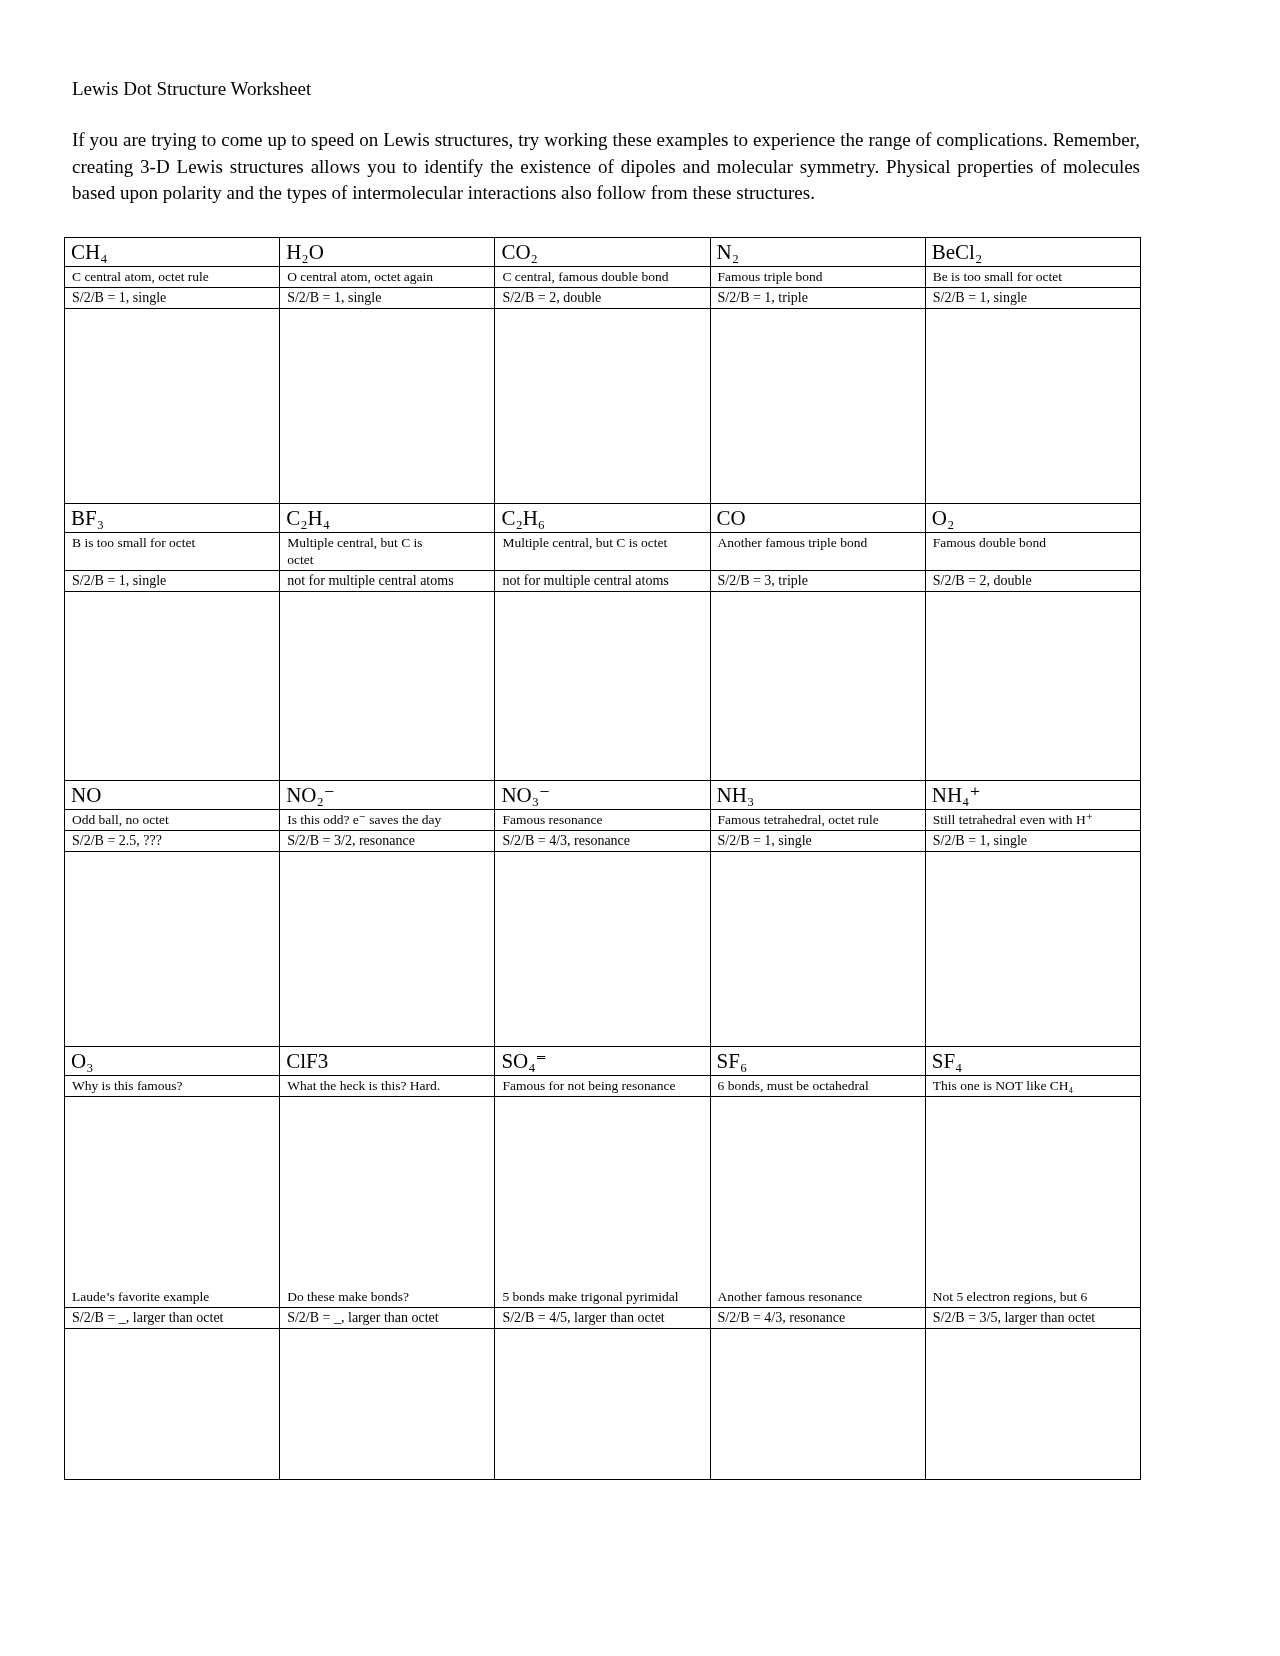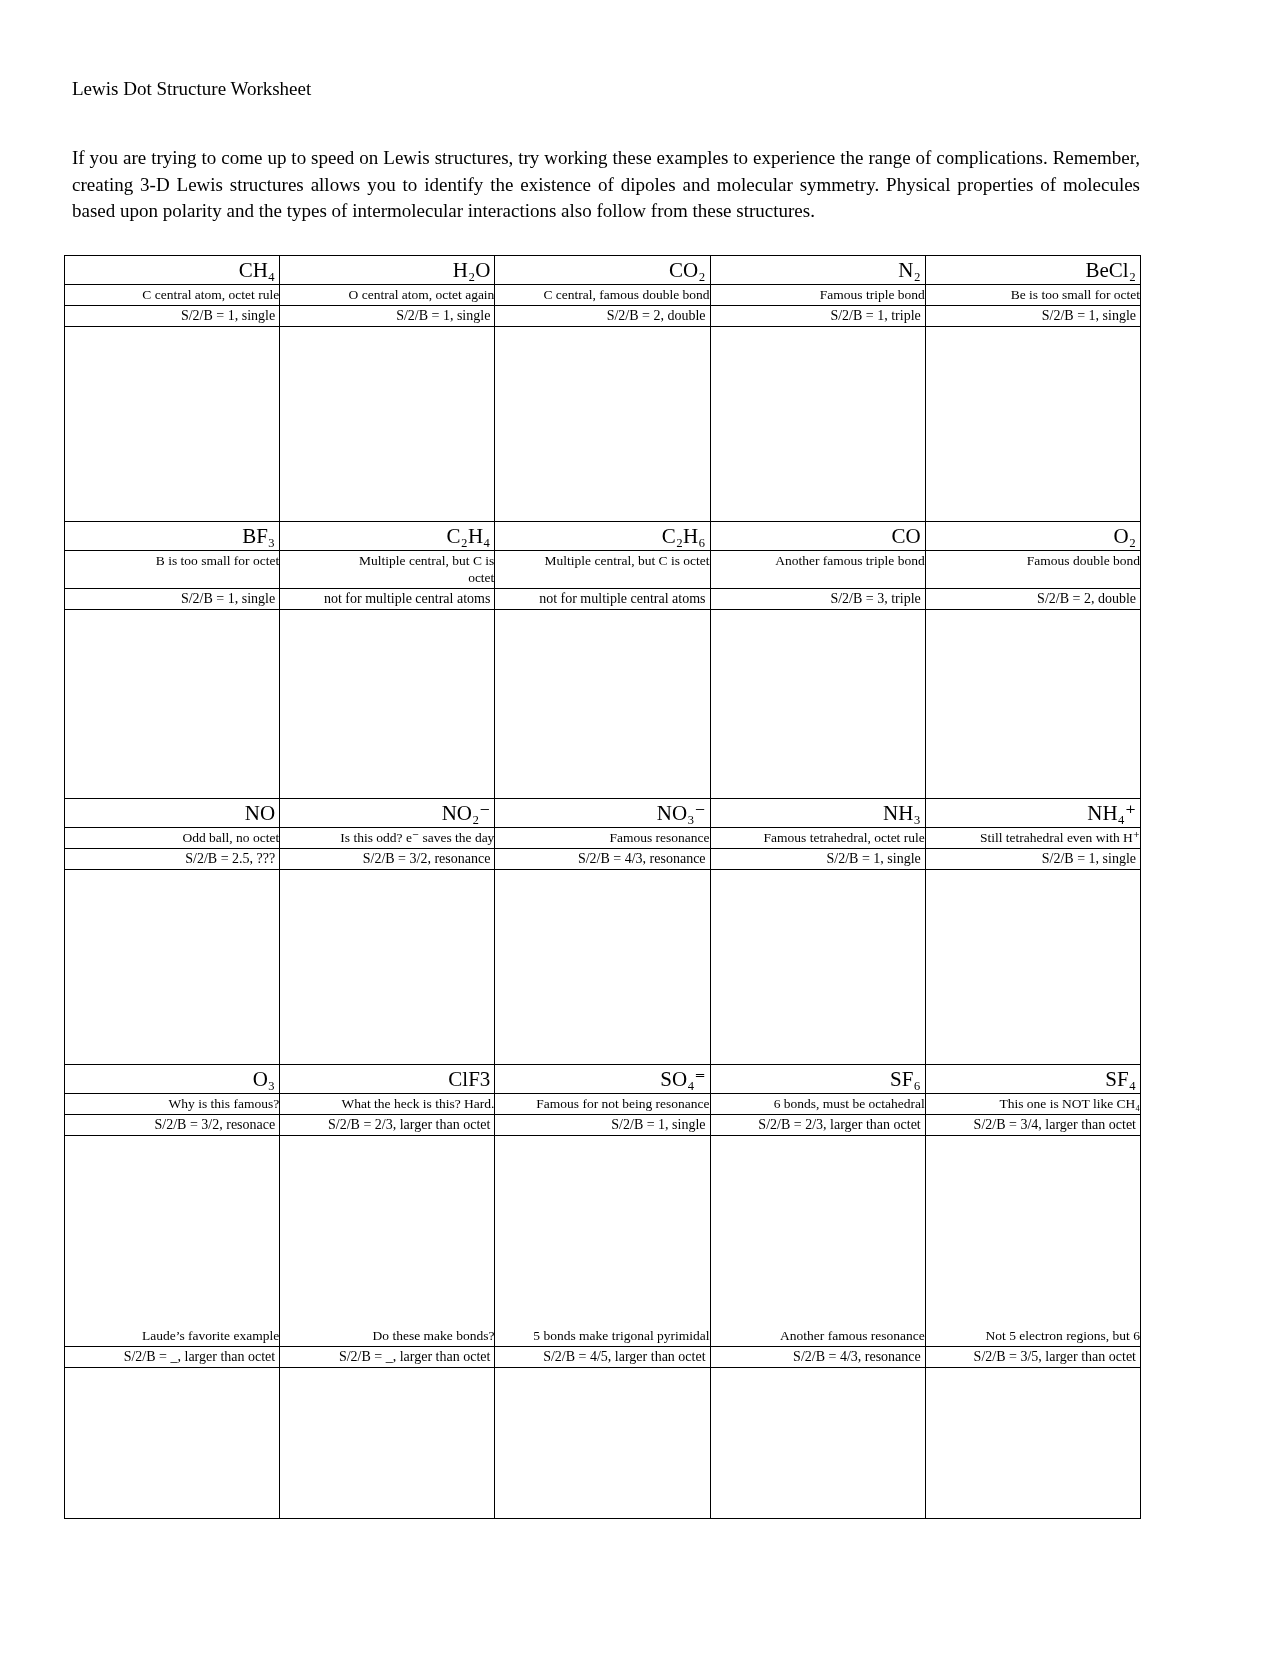--- a/index.html
+++ b/index.html
@@ -16,33 +16,32 @@
   }
   .page {
     padding: 70px 64px 0 64px;
   }
   .doc-title {
     margin: 8px 8px 0 8px;
     font-size: 19px;
     font-weight: normal;
   }
   .intro {
-    margin: 45px 8px 0 8px;
+    margin: 27px 8px 0 8px;
     width: 1068px;
     font-size: 19px;
     line-height: 26.5px;
     text-align: justify;
   }
   table.worksheet {
     margin-top: 30px;
     width: 1077px;
     border-collapse: collapse;
     table-layout: fixed;
     border: 1px solid #000;
-    text-align: right;
   }
   table.worksheet td {
     border-left: 1px solid #000;
     border-right: 1px solid #000;
     vertical-align: top;
     overflow: hidden;
   }
   tr.formula td {
     border-top: 1px solid #000;
     border-bottom: 1px solid #000;
@@ -182,27 +181,20 @@
         <td>SF₆</td>
         <td>SF₄</td>
       </tr>
       <tr class="desc">
         <td>Why is this famous?</td>
         <td>What the heck is this?  Hard.</td>
         <td>Famous for not being resonance</td>
         <td>6 bonds, must be octahedral</td>
         <td>This one is NOT like CH₄</td>
       </tr>
-      <tr class="s2b">
-        <td>S/2/B = 3/2, resonace</td>
-        <td>S/2/B = 2/3, larger than octet</td>
-        <td>S/2/B = 1, single</td>
-        <td>S/2/B = 2/3, larger than octet</td>
-        <td>S/2/B = 3/4, larger than octet</td>
-      </tr>
       <tr class="blank blank-3">
         <td></td>
         <td></td>
         <td></td>
         <td></td>
         <td></td>
       </tr>
 
       <tr class="desc">
         <td>Laude’s favorite example</td>

